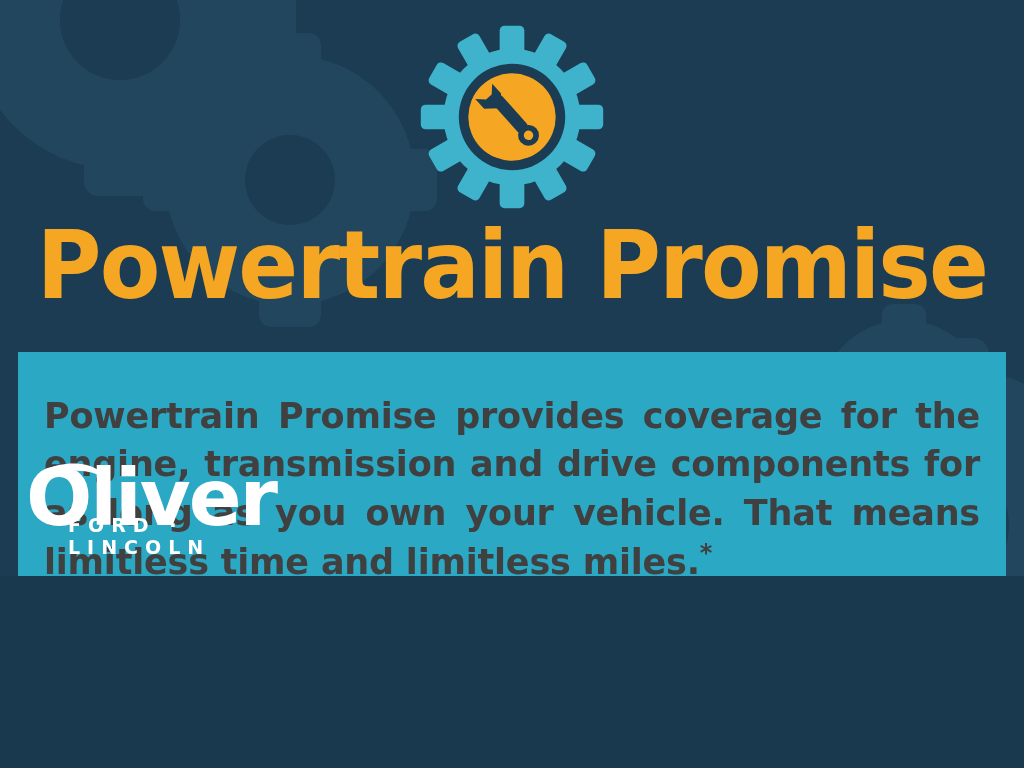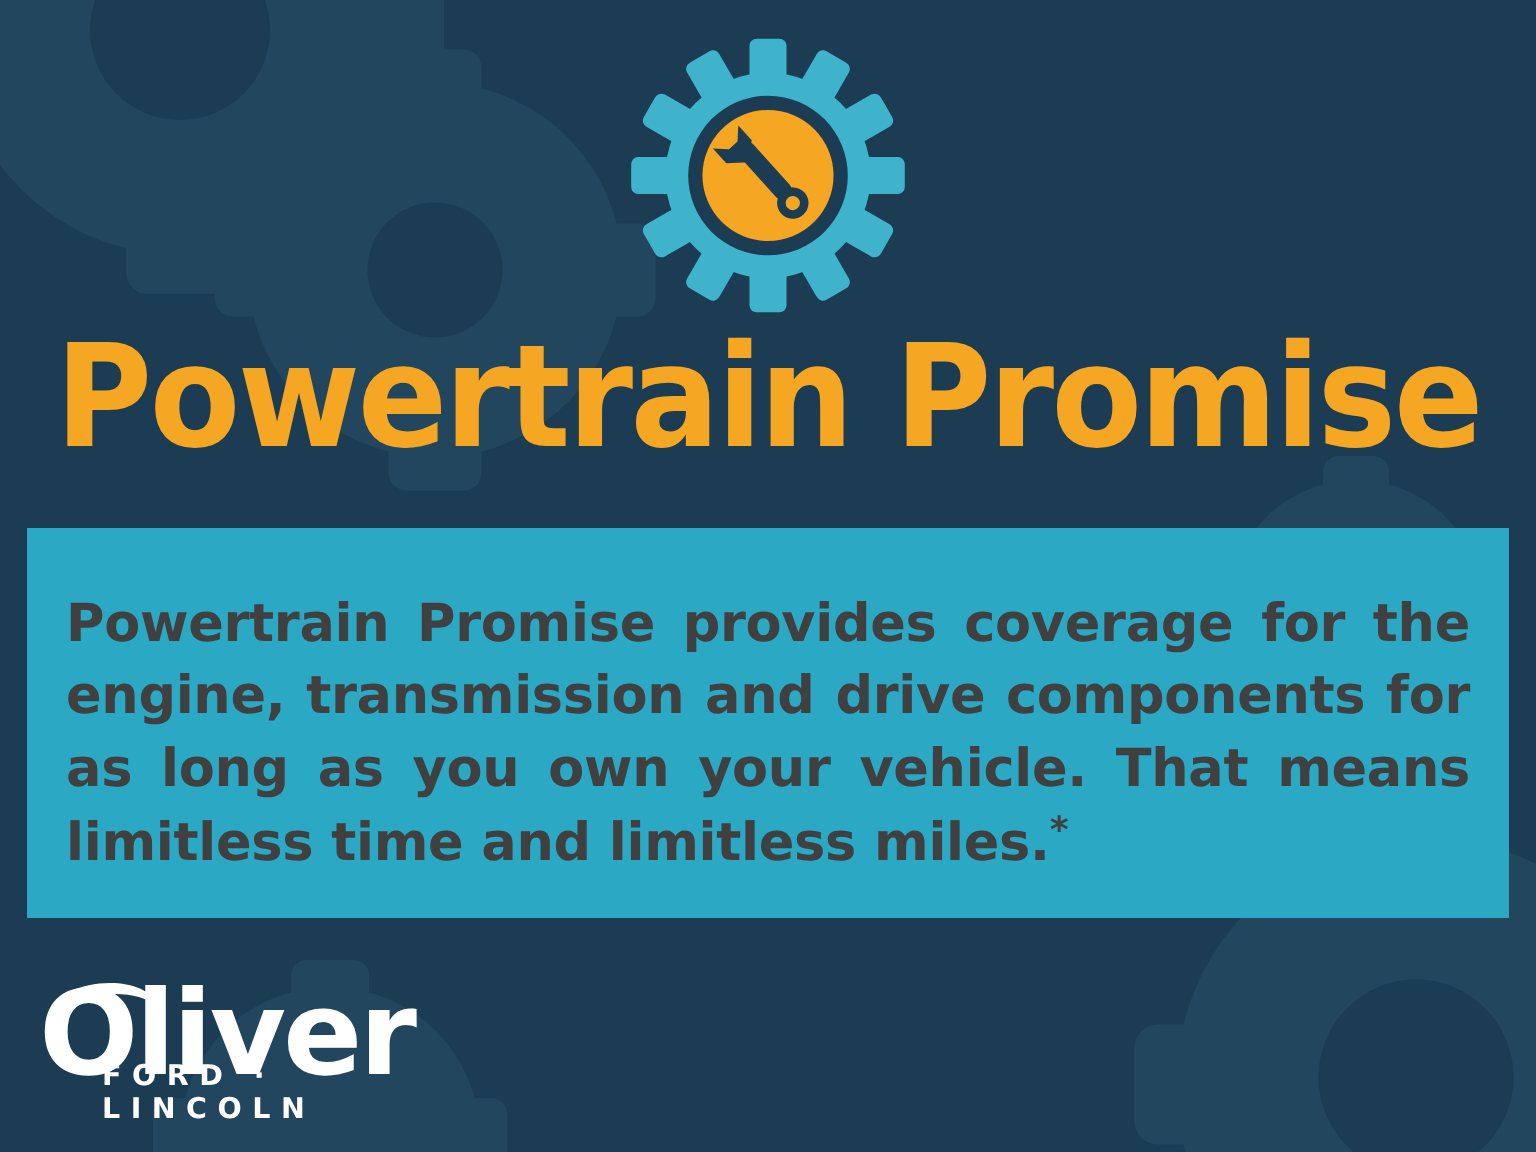--- a/index.html
+++ b/index.html
@@ -10,21 +10,21 @@
   body {
     width: 1024px;
     height: 768px;
     overflow: hidden;
     font-family: "Liberation Sans", sans-serif;
   }
 
   .poster {
     position: relative;
     width: 1024px;
-    height: 768px;
+    height: 576px;
     background: #1b3c52;
     overflow: hidden;
   }
 
   
   .bg-layer {
     position: absolute;
     inset: 0;
     overflow: hidden;
   }

